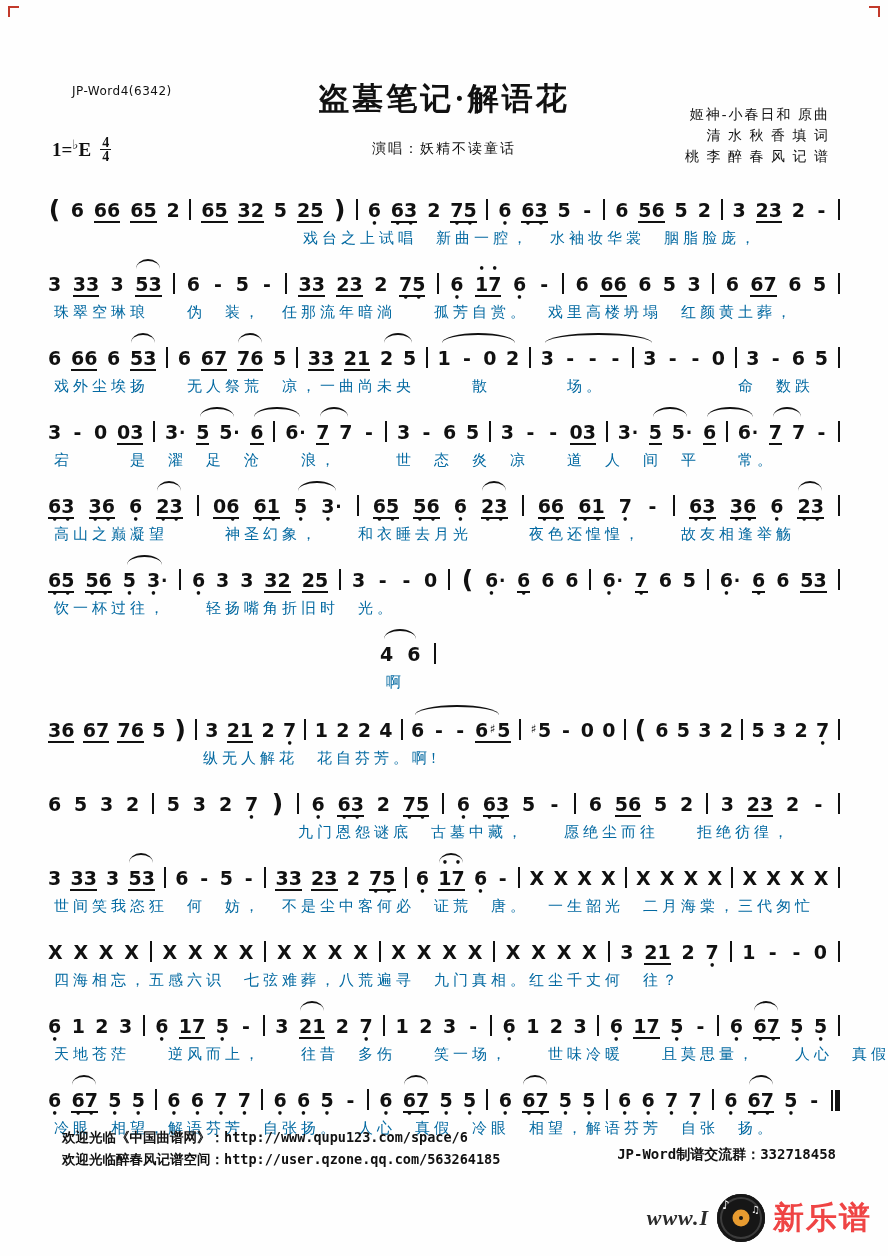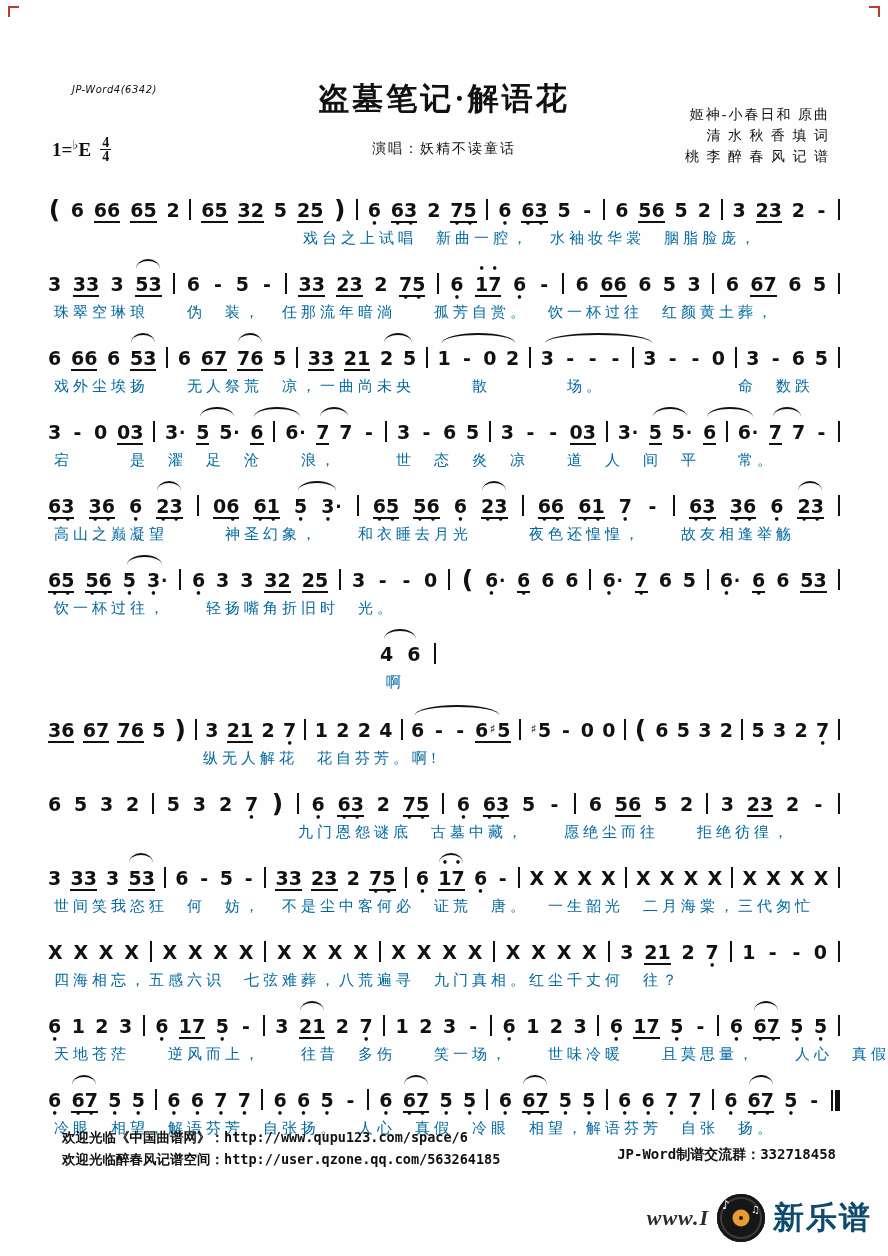--- a/index.html
+++ b/index.html
@@ -1,21 +1,21 @@
 <!DOCTYPE html>
 <html><head>
 <meta charset="utf-8">
 <style>
   html,body{margin:0;padding:0}
   body{width:888px;height:1256px;background:#fff;font-family:"DejaVu Sans",sans-serif;color:#111;position:relative;overflow:hidden}
   .sheet{position:absolute;inset:0;background:#fefefe}
   .crop{position:absolute;width:9px;height:9px}
   .crop.tl{left:8px;top:6px;border-left:2px solid #c23a2b;border-top:2px solid #c23a2b}
   .crop.tr{right:8px;top:6px;border-right:2px solid #c23a2b;border-top:2px solid #c23a2b}
-  .wm{position:absolute;left:72px;top:84px;font-style:italic;font-size:10px;letter-spacing:.5px}
+  .wm{position:absolute;left:72px;top:84px;font-size:12px;letter-spacing:.5px}
   .title{position:absolute;left:0;right:0;top:78px;text-align:center;font-family:"Liberation Serif",serif;font-weight:bold;font-size:31px;letter-spacing:3px}
   .performer{position:absolute;left:0;right:0;top:140px;text-align:center;font-family:"Liberation Serif",serif;font-size:14px;letter-spacing:2px}
   .credits{position:absolute;right:58px;top:104px;text-align:right;font-family:"Liberation Serif",serif;font-size:14px;line-height:21px;letter-spacing:2px}
   .keysig{position:absolute;left:52px;top:136px;display:flex;align-items:center;font-weight:bold}
   .keysig .kp{font-size:19px;font-family:"Liberation Serif",serif}
   .keysig .kf{font-size:13px;transform:translateY(-5px)}
   .keysig .kn{font-size:19px;font-family:"Liberation Serif",serif}
   .meter{display:inline-flex;flex-direction:column;align-items:center;margin-left:9px;font-size:14px;line-height:13px;font-family:"Liberation Serif",serif}
   .meter .mt{border-bottom:1.5px solid #111;padding:0 2px}
   .score{position:absolute;left:48px;right:48px;top:182px}
@@ -42,21 +42,21 @@
   .footer{position:absolute;left:62px;right:48px;top:1126px;display:flex;align-items:center;justify-content:space-between}
   .footer .fl{font-family:"DejaVu Sans Mono","Liberation Serif",monospace;font-size:13.5px;line-height:22px;font-weight:600}
   .footer .fr{font-family:"DejaVu Sans Mono","Liberation Serif",monospace;font-size:14px;font-weight:600;padding-right:4px;align-self:flex-end;margin-bottom:6px}
   .brand{position:absolute;right:16px;top:1194px;display:flex;align-items:center;gap:8px}
   .brand .www{font-family:"Liberation Serif",serif;font-style:italic;font-weight:bold;font-size:22px;color:#2b2b2b;letter-spacing:1px}
   .disc{width:48px;height:48px;border-radius:50%;background:#161616;position:relative;box-shadow:inset 0 0 0 3px #161616, inset 0 0 0 5px #3c3c3c}
   .disc .center{position:absolute;left:50%;top:50%;width:17px;height:17px;border-radius:50%;background:#e79b30;transform:translate(-50%,-50%)}
   .disc .hole{position:absolute;left:50%;top:50%;width:4px;height:4px;border-radius:50%;background:#161616;transform:translate(-50%,-50%)}
   .disc .note{position:absolute;left:5px;top:4px;color:#fff;font-size:12px}
   .disc .note2{position:absolute;right:5px;top:10px;color:#fff;font-size:10px}
-  .brand .bn{font-family:"Liberation Sans",sans-serif;font-weight:900;font-size:31px;letter-spacing:2px;color:#0c4a6e}
+  .brand .bn{font-family:"Liberation Sans",sans-serif;font-weight:900;font-size:31px;letter-spacing:2px;color:#ef4444}
 </style>
 </head>
 <body>
 
 <div class="sheet">
   <div class="crop tl"></div>
   <div class="crop tr"></div>
 
   <div class="wm">JP-Word4(6342)</div>
   <div class="title">盗墓笔记·解语花</div>
@@ -778,21 +778,21 @@
           </span>
           <span class="tok">
             <span class="dr da"></span>
             <span class="tx">
               <span class="vl"></span>
             </span>
             <span class="dr db"></span>
           </span>
           <div class="arc" style="left: 88px; width: 24px;"></div>
         </div>
-        <div class="lyr" style="padding-left: 6px;">珠翠空琳琅　　伪　装，　任那流年暗淌　　孤芳自赏。　饮一杯过往　红颜黄土葬，</div>
+        <div class="lyr" style="padding-left: 6px;">珠翠空琳琅　　伪　装，　任那流年暗淌　　孤芳自赏。　戏里高楼坍塌　红颜黄土葬，</div>
       </div>
       <div class="line">
         <div class="notes-row">
           <span class="tok">
             <span class="dr da">
               <span class="dc"></span>
             </span>
             <span class="tx">
               <span class="ch">6</span>
             </span>

